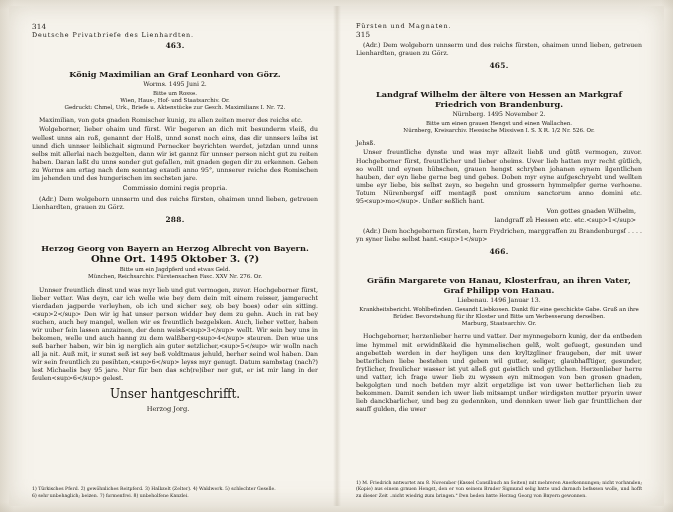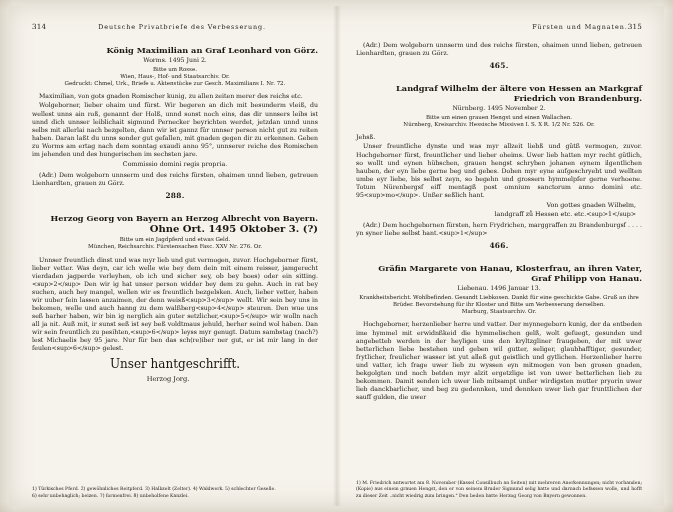--- a/index.html
+++ b/index.html
@@ -56,20 +56,21 @@
   .col-left { padding: 22px 18px 10px 32px; }
   .col-right { padding: 22px 30px 10px 20px; }
 
   .runhead {
     display: flex;
     align-items: baseline;
     font-size: 6.6px;
     letter-spacing: 0.2px;
     margin-bottom: 9px;
     height: 10px;
+    flex-direction: column;
   }
   .runhead .pg {
     font-size: 7.2px;
     font-family: "DejaVu Serif", serif;
   }
   .runhead .ttl {
     flex: 1;
     text-align: center;
     font-size: 6.4px;
     letter-spacing: 0.9px;
@@ -77,25 +78,25 @@
   .runhead.right .ttl { text-align: right; }
 
   .docnum {
     text-align: center;
     font-weight: bold;
     font-size: 7.4px;
     margin: 4px 0 2px 0;
     letter-spacing: 0.3px;
   }
   .doctitle {
-    text-align: right;
+    text-align: center;
     font-weight: bold;
     font-size: 8.2px;
     line-height: 1.22;
-    margin: 13px 0 1px 0;
+    margin: 19px 0 1px 0;
     font-family: "DejaVu Serif", serif;
   }
   .doctitle .small {
     font-size: 10px;
   }
   .docdate {
     text-align: center;
     font-size: 6.2px;
     margin: 1px 0 3px 0;
   }
@@ -161,23 +162,24 @@
 
 <div class="page">
   <div class="paper"></div>
   <div class="gutter"></div>
 
   <div class="cols">
 
     <div class="col col-left">
       <div class="runhead">
         <div class="pg">314</div>
-        <div class="ttl">Deutsche Privatbriefe des Verbesserung.</div>
-      </div>
-
+        <div class="ttl">Deutsche Privatbriefe des Lienhardten.</div>
+      </div>
+
+      <div class="docnum">463.</div>
       <div class="doctitle">König Maximilian an Graf Leonhard von Görz.</div>
       <div class="docdate">Worms. 1495 Juni 2.</div>
       <div class="docsrc">
         <div>Bitte um Rosse.</div>
         <div>Wien, Haus-, Hof- und Staatsarchiv. Or.</div>
         <div>Gedruckt: Chmel, Urk., Briefe u. Aktenstücke zur Gesch. Maximilians I. Nr. 72.</div>
       </div>
       <p class="body">Maximilian, von gots gnaden Romischer kunig, zu allen zeiten merer des reichs etc.</p>
       <p class="body">Wolgeborner, lieber ohaim und fürst. Wir begeren an dich mit besunderm vleiß, du wellest unns ain roß, genannt der Holß, unnd sonst noch eins, das dir unnsers leibs ist unnd dich unnser leiblichait sigmund Pernecker beyrichten werdet, jetzdan unnd unns selbs mit allerlai nach bezgelten, dann wir ist gannz für unnser person nicht gut zu reiten haben. Daran laßt du unns sonder gut gefallen, mit gnaden gegen dir zu erkennen. Geben zu Worms am ertag nach dem sonntag exaudi anno 95°, unnserer reiche des Romischen im jehenden und des hungerischen im sechsten jare.</p>
       <div class="center-line">Commissio domini regis propria.</div>

